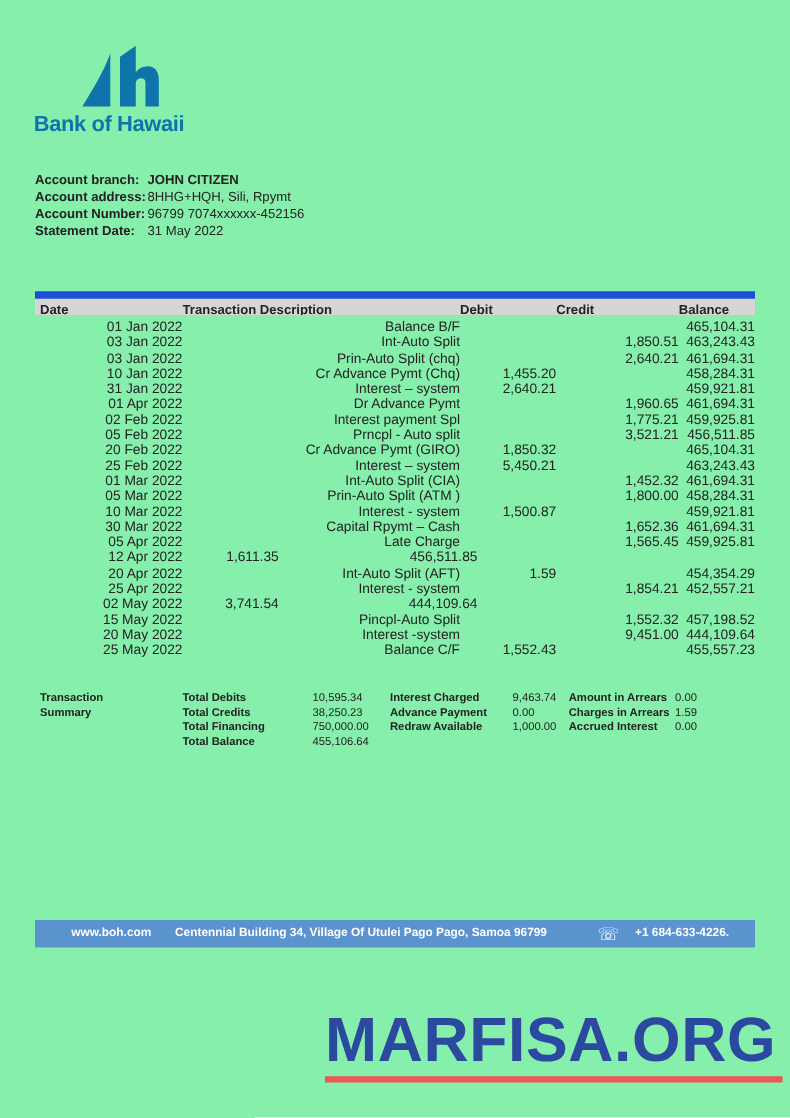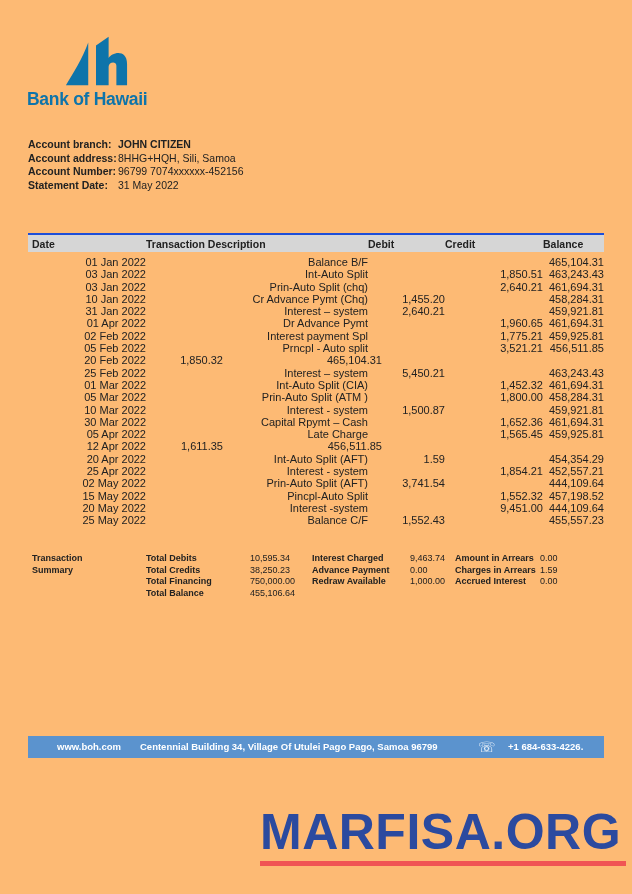--- a/index.html
+++ b/index.html
@@ -1,38 +1,38 @@
 <!DOCTYPE html>
 <html style="--brand: #0e74aa; --header-gray: #d6d6d6; --footer-blue: #5b93ce; --wm-blue: #2b4a9f; --wm-red: #f05454;"><head>
 <meta charset="utf-8">
 <style>
   * { margin:0; padding:0; box-sizing:border-box; }
   html,body { background:#ffffff; }
   .page {
-    position:relative; width:632px; height:894px; background:#fdba74;
+    position:relative; width:632px; height:894px; background:#86efac;
     font-family:"Liberation Sans", sans-serif; color:#222; overflow:hidden;
   }
 
   
   .logo { position:absolute; left:27px; top:30px; width:170px; }
   .logo svg { display:block; margin-left:36px; }
   .logo-text { font-size:17.5px; font-weight:bold; color:var(--brand,#0e74aa); letter-spacing:-0.3px; margin-top:1px; }
 
   
   .account-info { position:absolute; left:28px; top:138px; font-size:10.5px; }
   .acct-row { display:flex; height:13.5px; line-height:13.5px; }
   .acct-label { width:90px; font-weight:bold; }
   .acct-value { white-space:nowrap;text-align:center; }
   .acct-value.bold { font-weight:bold; }
 
   
   .txn-table { position:absolute; left:28px; top:233px; width:576px; }
   .thead {
     display:flex; height:19px; line-height:19px; background:var(--header-gray,#d6d6d6);
-    font-weight:bold; font-size:10.5px; border-top:2px solid #1d4ed8; margin-bottom:4px;
+    font-weight:bold; font-size:10.5px; border-top:6px solid #1d4ed8; margin-bottom:4px;
   }
   .trow { display:flex; height:12.3px; line-height:12.3px; font-size:11px; white-space:nowrap;text-align:right; }
   .tcell, .hcell { overflow:hidden; }
   .c0 { width:118px; padding-left:4px; }
   .c1 { width:222px; }
   .c2 { width:77px; }
   .c3 { width:98px; }
   .c4 { width:61px; }
 
   
@@ -78,21 +78,21 @@
     <div class="logo-text">Bank of Hawaii</div>
   </div>
 
   <section class="account-info">
       <div class="acct-row">
         <div class="acct-label">Account branch:</div>
         <div class="acct-value bold">JOHN CITIZEN</div>
       </div>
       <div class="acct-row">
         <div class="acct-label">Account address:</div>
-        <div class="acct-value">8HHG+HQH, Sili, Samoa</div>
+        <div class="acct-value">8HHG+HQH, Sili, Rpymt</div>
       </div>
       <div class="acct-row">
         <div class="acct-label">Account Number:</div>
         <div class="acct-value">96799 7074xxxxxx-452156</div>
       </div>
       <div class="acct-row">
         <div class="acct-label">Statement Date:</div>
         <div class="acct-value">31 May 2022</div>
       </div>
     </section>
@@ -157,20 +157,21 @@
         </div>
         <div class="trow">
           <div class="tcell c0">05 Feb 2022</div>
           <div class="tcell c1">Prncpl - Auto split</div>
           <div class="tcell c2"></div>
           <div class="tcell c3">3,521.21</div>
           <div class="tcell c4">456,511.85</div>
         </div>
         <div class="trow">
           <div class="tcell c0">20 Feb 2022</div>
+          <div class="tcell c1">Cr Advance Pymt (GIRO)</div>
           <div class="tcell c2">1,850.32</div>
           <div class="tcell c3"></div>
           <div class="tcell c4">465,104.31</div>
         </div>
         <div class="trow">
           <div class="tcell c0">25 Feb 2022</div>
           <div class="tcell c1">Interest – system</div>
           <div class="tcell c2">5,450.21</div>
           <div class="tcell c3"></div>
           <div class="tcell c4">463,243.43</div>
@@ -225,21 +226,20 @@
         </div>
         <div class="trow">
           <div class="tcell c0">25 Apr 2022</div>
           <div class="tcell c1">Interest - system</div>
           <div class="tcell c2"></div>
           <div class="tcell c3">1,854.21</div>
           <div class="tcell c4">452,557.21</div>
         </div>
         <div class="trow">
           <div class="tcell c0">02 May 2022</div>
-          <div class="tcell c1">Prin-Auto Split (AFT)</div>
           <div class="tcell c2">3,741.54</div>
           <div class="tcell c3"></div>
           <div class="tcell c4">444,109.64</div>
         </div>
         <div class="trow">
           <div class="tcell c0">15 May 2022</div>
           <div class="tcell c1">Pincpl-Auto Split</div>
           <div class="tcell c2"></div>
           <div class="tcell c3">1,552.32</div>
           <div class="tcell c4">457,198.52</div>

